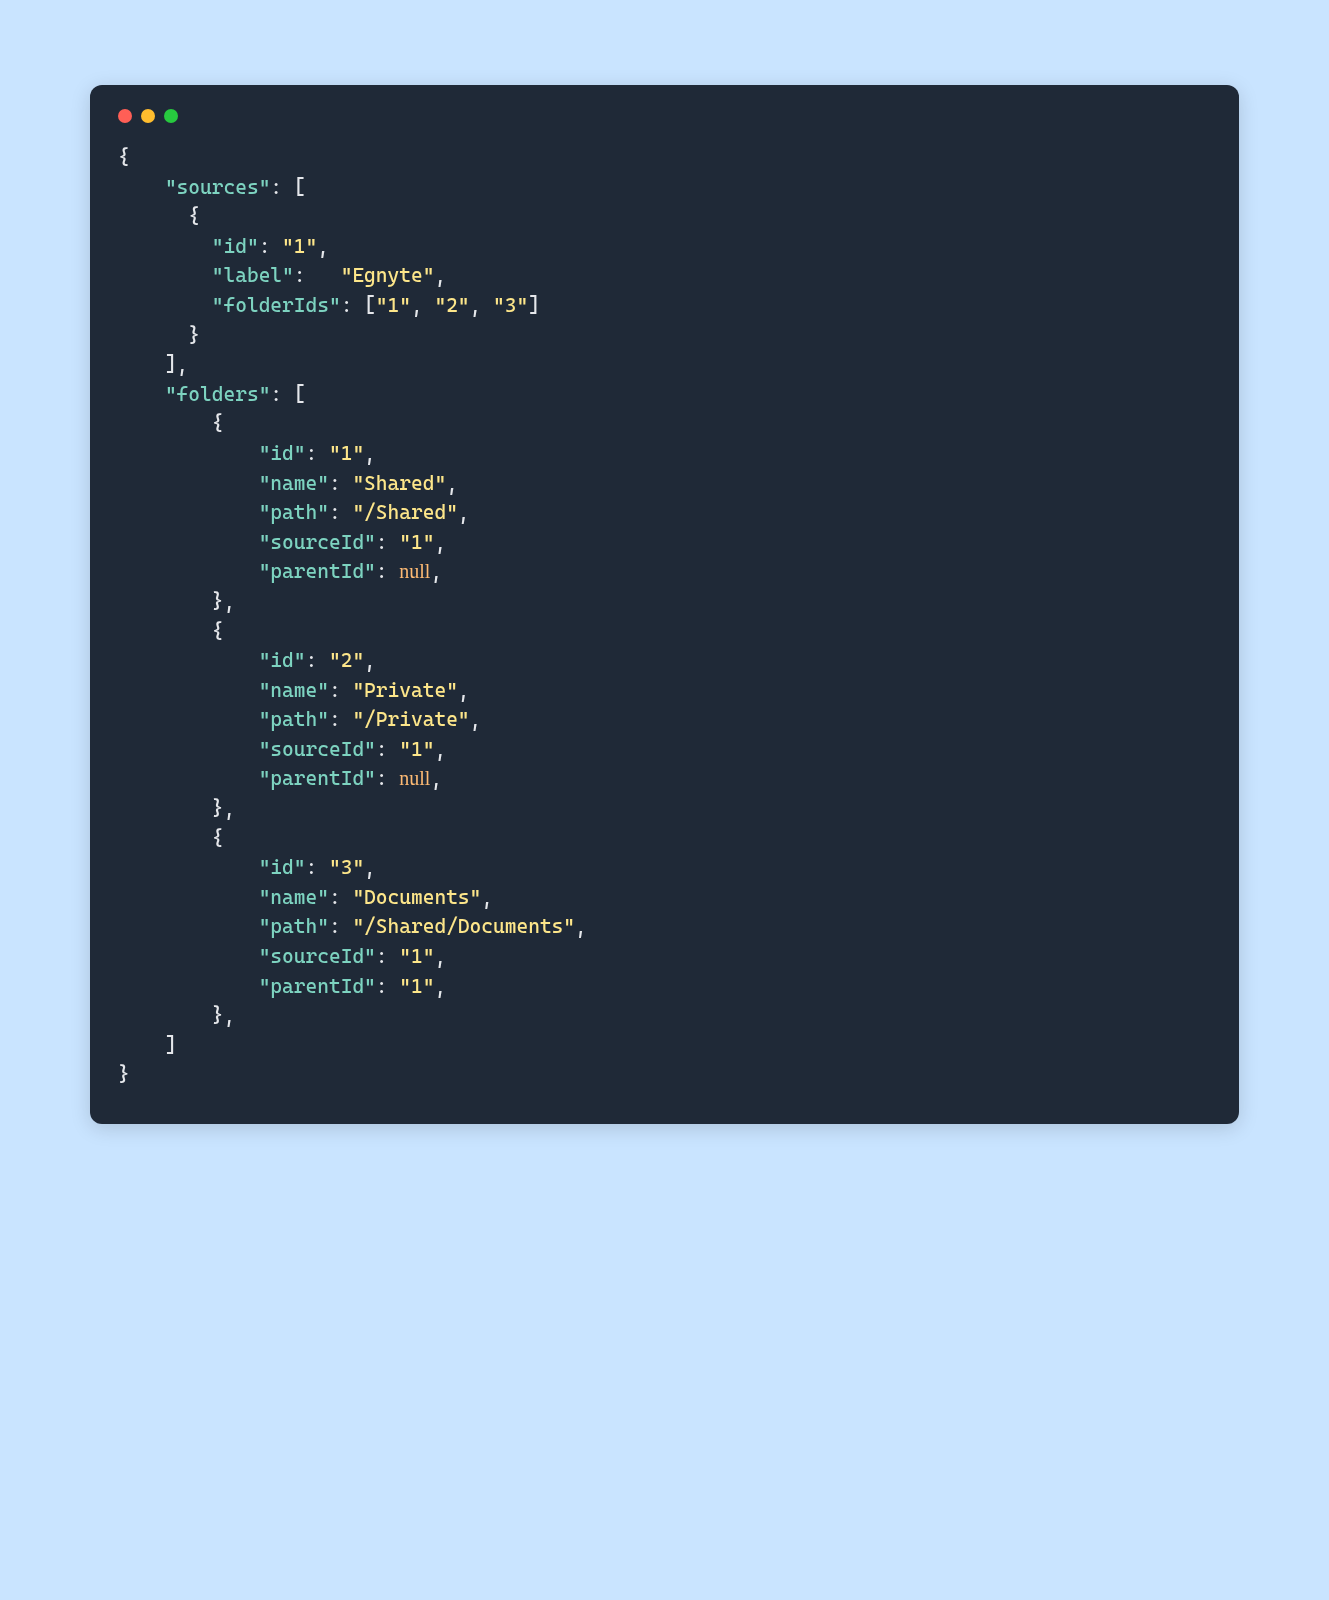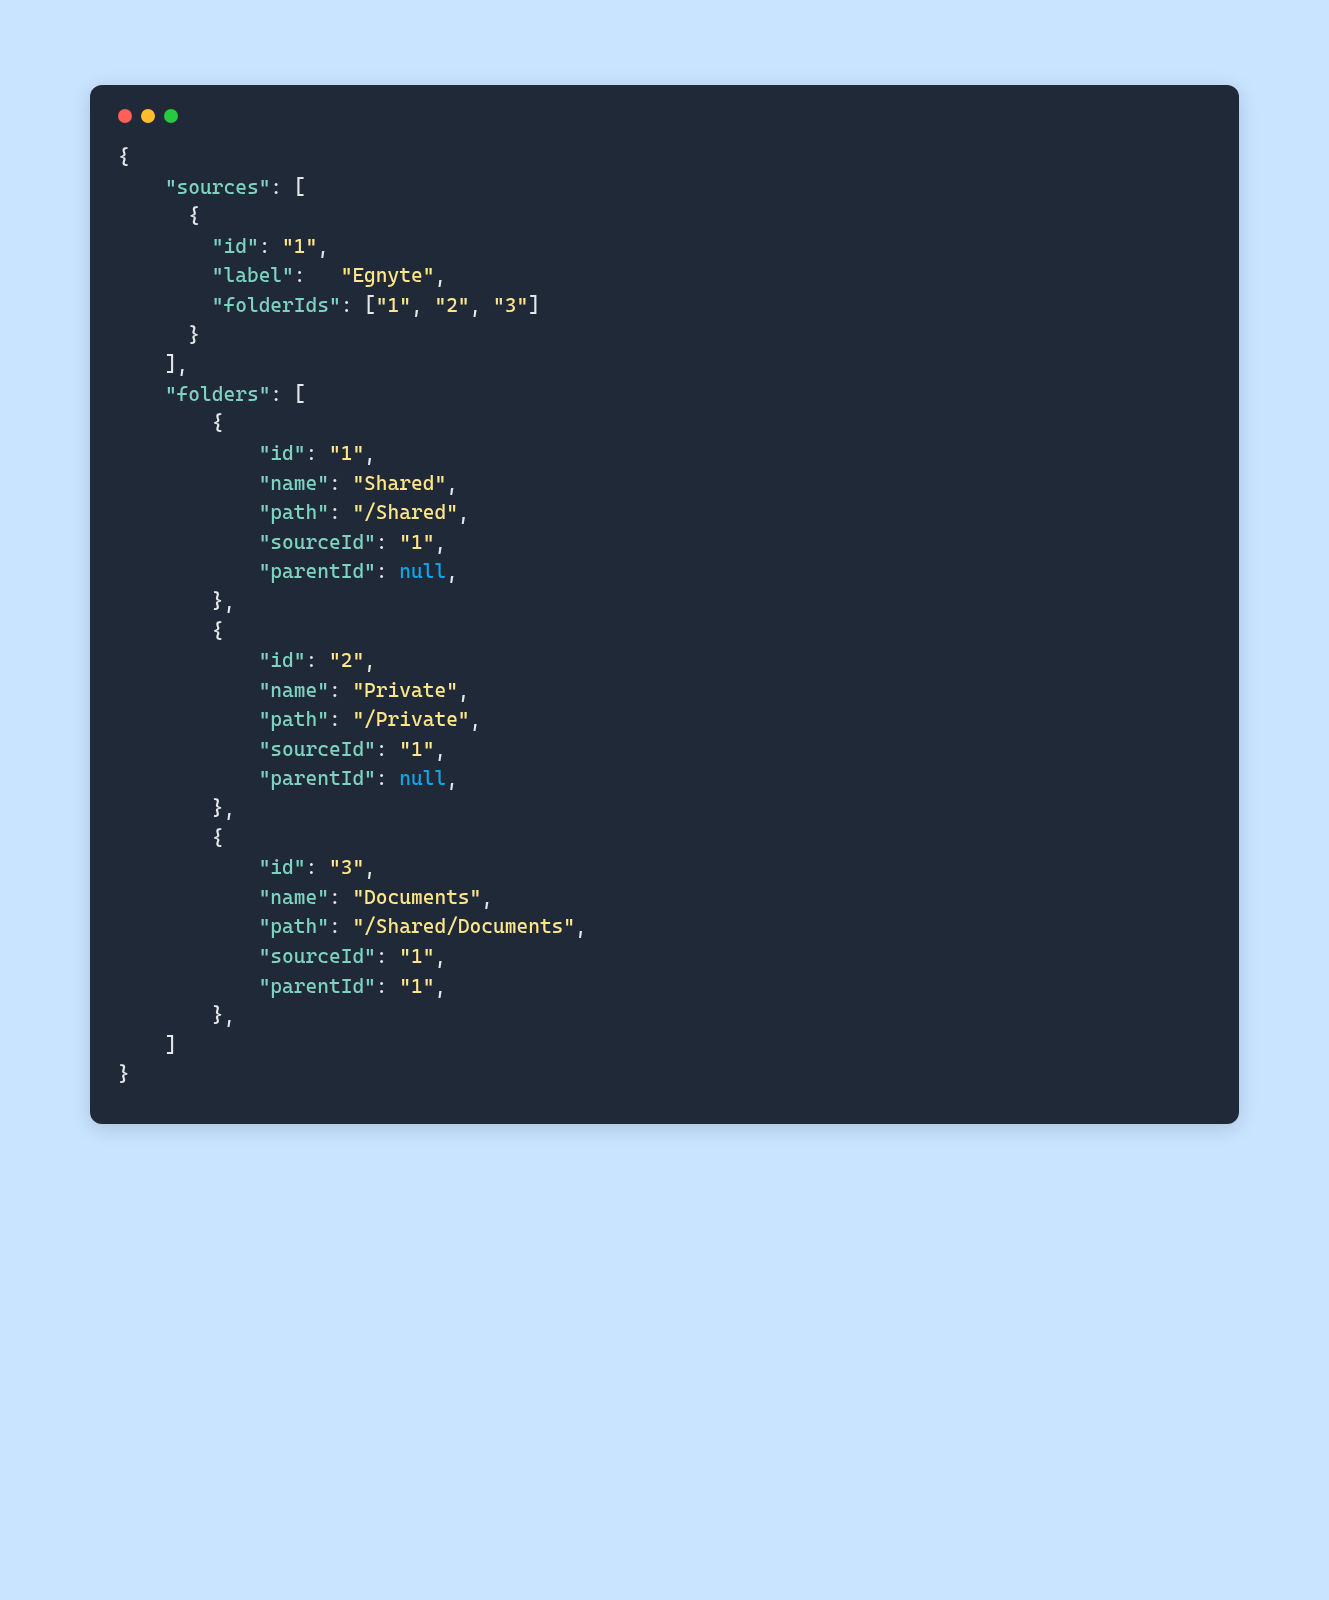--- a/index.html
+++ b/index.html
@@ -36,21 +36,21 @@
       font-family: inherit;
       font-size: 20px;
       line-height: 1.48;
       color: #e5e7eb;
       white-space: pre;
       overflow-x: auto;
     }
     .tok-punc { color: #e5e7eb; }
     .tok-key { color: #7dd3c0; }
     .tok-str { color: #fde68a; }
-    .tok-null { color: #0ea5e9; }
+    .tok-null { color: #fdba74; font-family: Liberation Serif, serif; }
   </style>
 </head>
 <body>
 
 <div class="window">
   <div class="titlebar">
     <div class="dot red"></div>
     <div class="dot yellow"></div>
     <div class="dot green"></div>
   </div>

